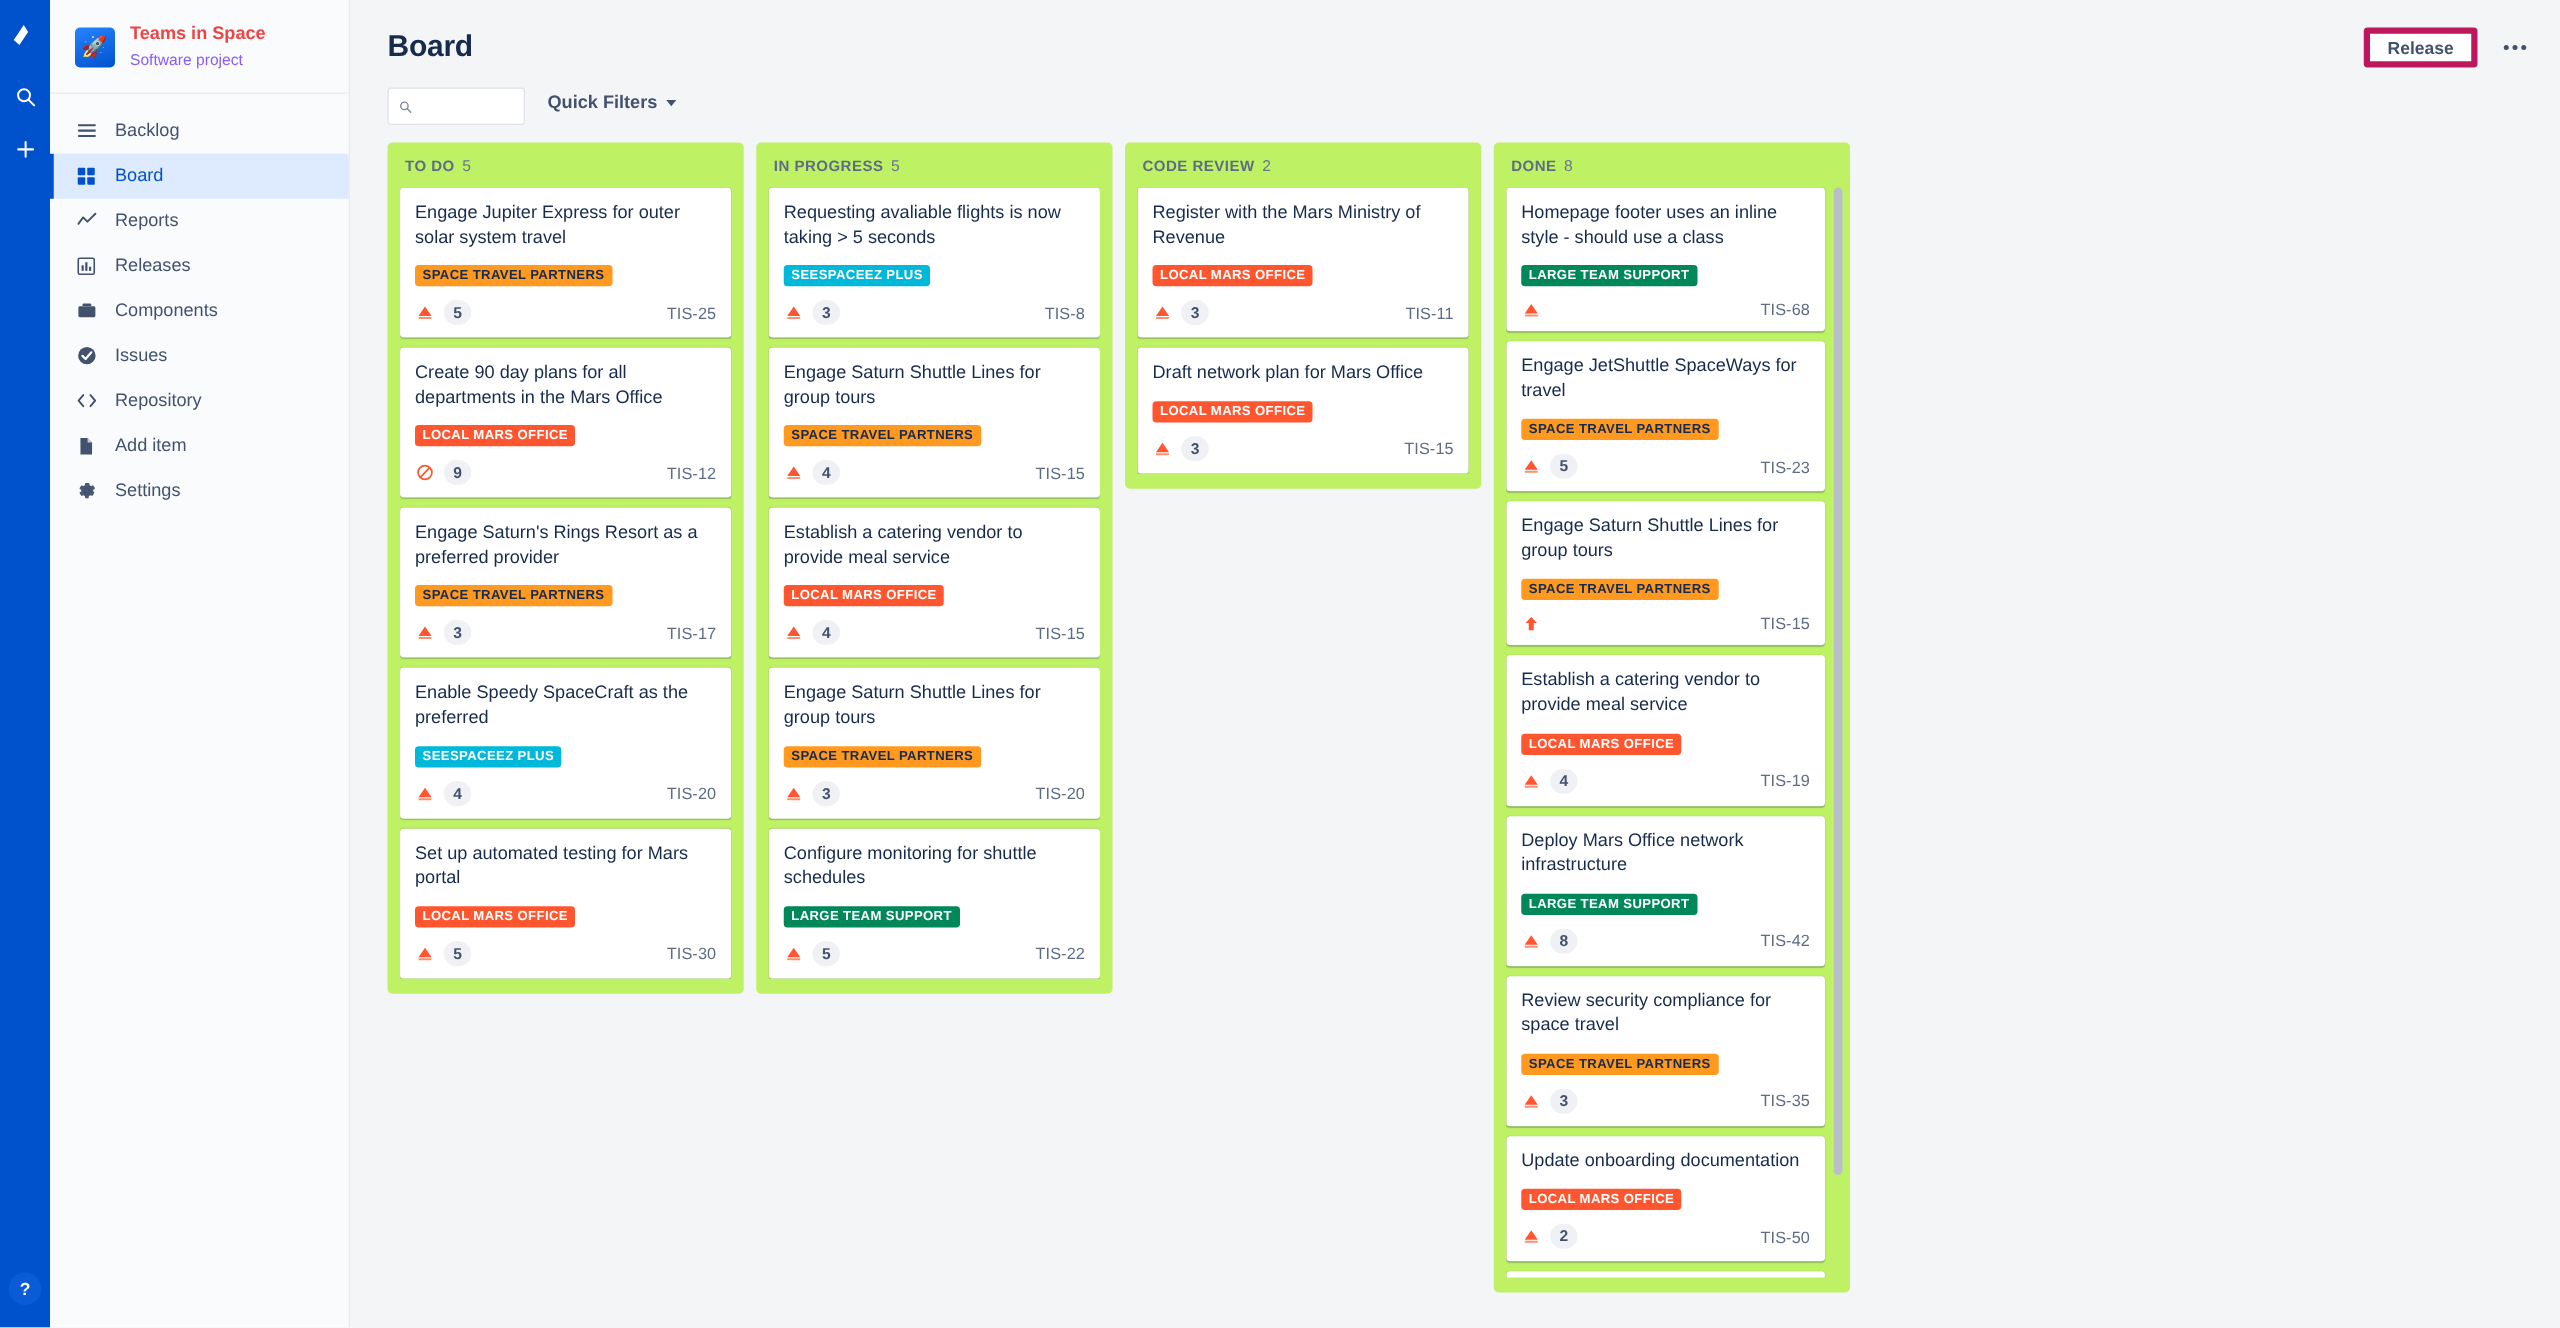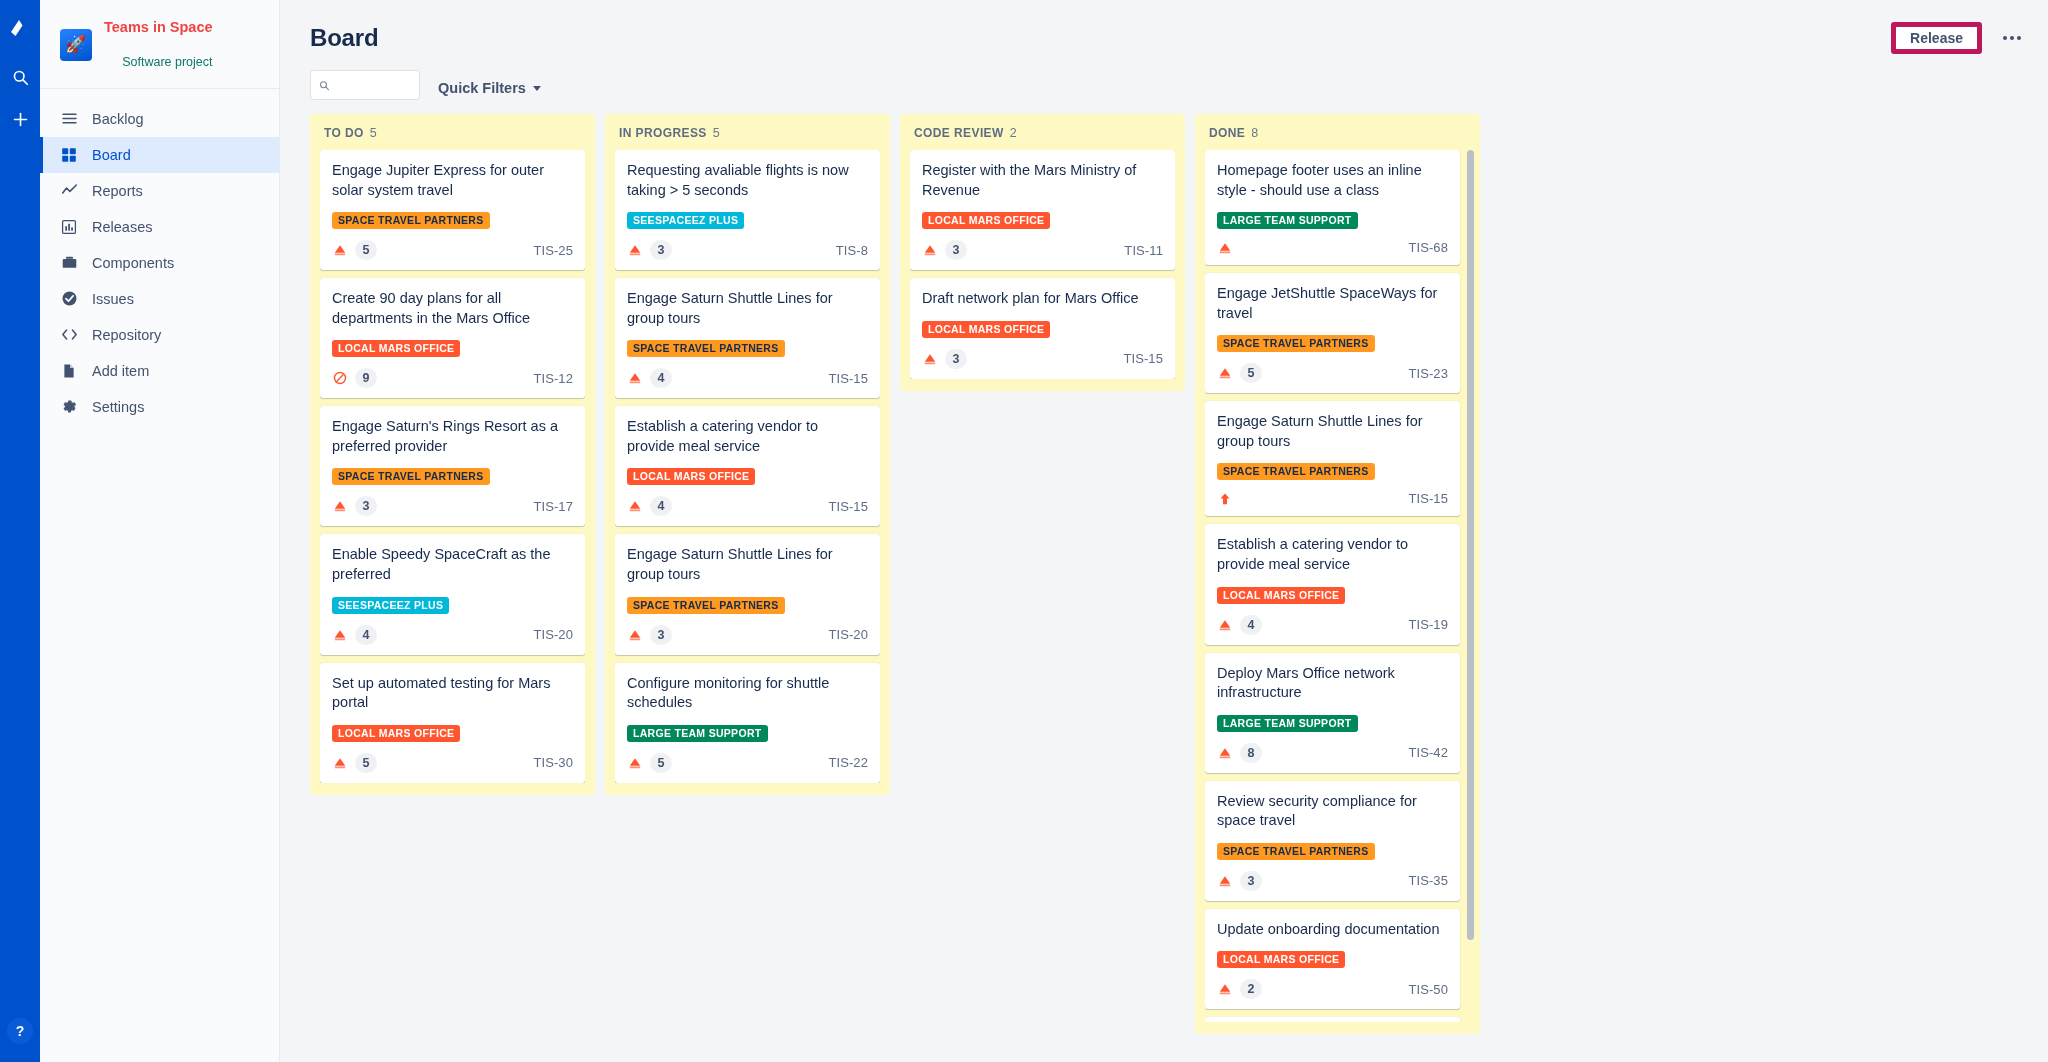--- a/index.html
+++ b/index.html
@@ -54,42 +54,42 @@
     padding: 18px 16px 16px 20px;
     border-bottom: 1px solid #e7eaee;
   }
   .proj-avatar {
     width: 32px; height: 32px; border-radius: 4px;
     background: linear-gradient(160deg, #2684ff 0%, #0052cc 100%);
     display: flex; align-items: center; justify-content: center;
     font-size: 17px; flex-shrink: 0;
   }
   .proj-name { font-size: 14.5px; font-weight: bold; color: #ef4444; line-height: 1.25; }
-  .proj-type { font-size: 12.5px; color: #0f766e; line-height: 1.4; margin-top: 18px; text-align: right; }
+  .proj-type { font-size: 12.5px; color: #8b5cf6; line-height: 1.4; margin-top: 4px; }
 
   .nav { padding-top: 12px; }
   .nav-item {
     display: flex; align-items: center; gap: 14px;
     height: 36px; padding: 0 16px 0 20px;
     font-size: 14.5px; color: #42526e;
     cursor: pointer; position: relative; text-align: right;
   }
   .nav-item.active { background: #deebff; color: #0052cc; font-weight: 500; }
   .nav-item.active::before {
     content: ""; position: absolute; left: 0; top: 0;
     width: 3px; height: 100%; background: #0052cc;
   }
   .nav-ico { width: 18px; height: 18px; display: flex; align-items: center; justify-content: center; flex-shrink: 0; }
   .nav-ico svg { display: block; }
 
   
   .main { flex: 1; height: 1062px; position: relative; overflow: hidden; }
   .main-head { padding: 24px 28px 0 30px; }
   .page-title { font-size: 24px; font-weight: bold; color: #172b4d; letter-spacing: -0.2px; }
-  .toolbar { display: flex; align-items: flex-end; gap: 14px; margin-top: 18px; }
+  .toolbar { display: flex; align-items: flex-start; gap: 14px; margin-top: 18px; }
   .search-box {
     width: 110px; height: 30px; background: #ffffff;
     border: 1px solid #dfe1e6; border-radius: 3px;
     display: flex; align-items: center; padding: 0 8px; gap: 6px;
   }
   .search-box input {
     border: none; outline: none; background: transparent;
     font-family: "Liberation Sans", sans-serif; font-size: 13px;
     color: #172b4d; width: 100%;
   }
@@ -118,21 +118,21 @@
 
   
   .board {
     display: flex; gap: 10px;
     padding: 14px 0 0 30px;
     height: calc(1062px - 118px);
     align-items: flex-start;
   }
   .column {
     width: 285px; min-width: 285px;
-    background: #fef9c3;
+    background: #bef264;
     border-radius: 4px;
     padding: 10px 10px 12px 10px;
     max-height: 920px;
     display: flex; flex-direction: column;
   }
   .col-head {
     font-size: 12px; font-weight: bold; color: #5e6c84;
     letter-spacing: 0.4px; text-transform: uppercase;
     padding: 2px 2px 10px 4px;
     display: flex; align-items: baseline; gap: 6px;

